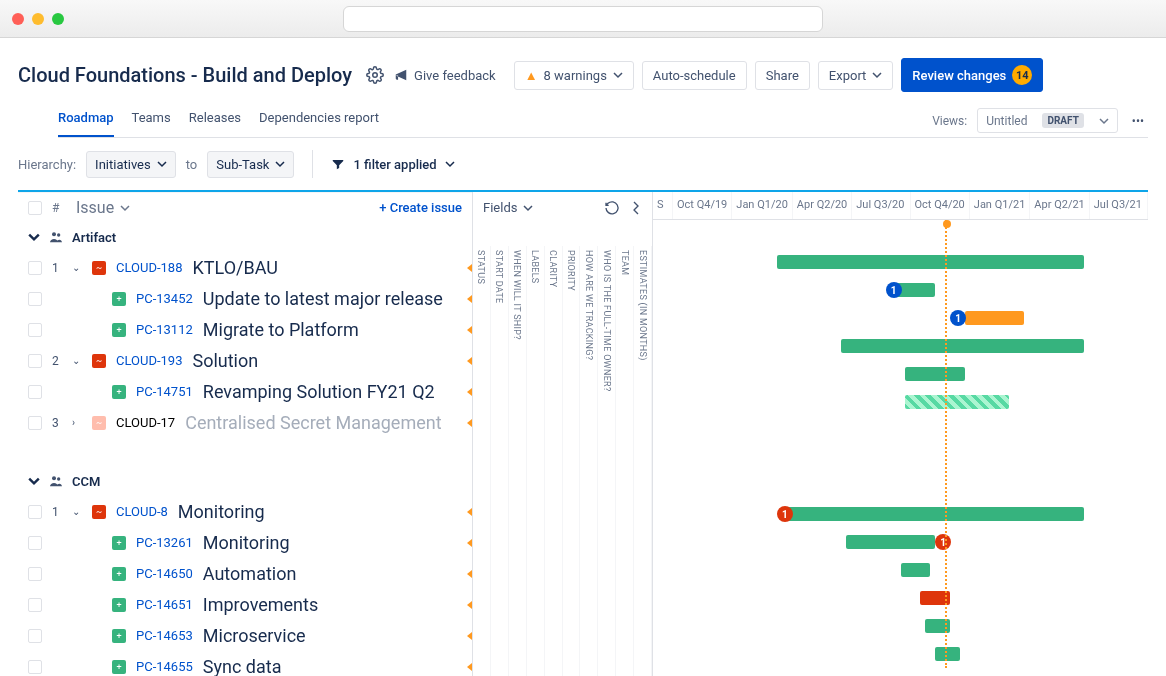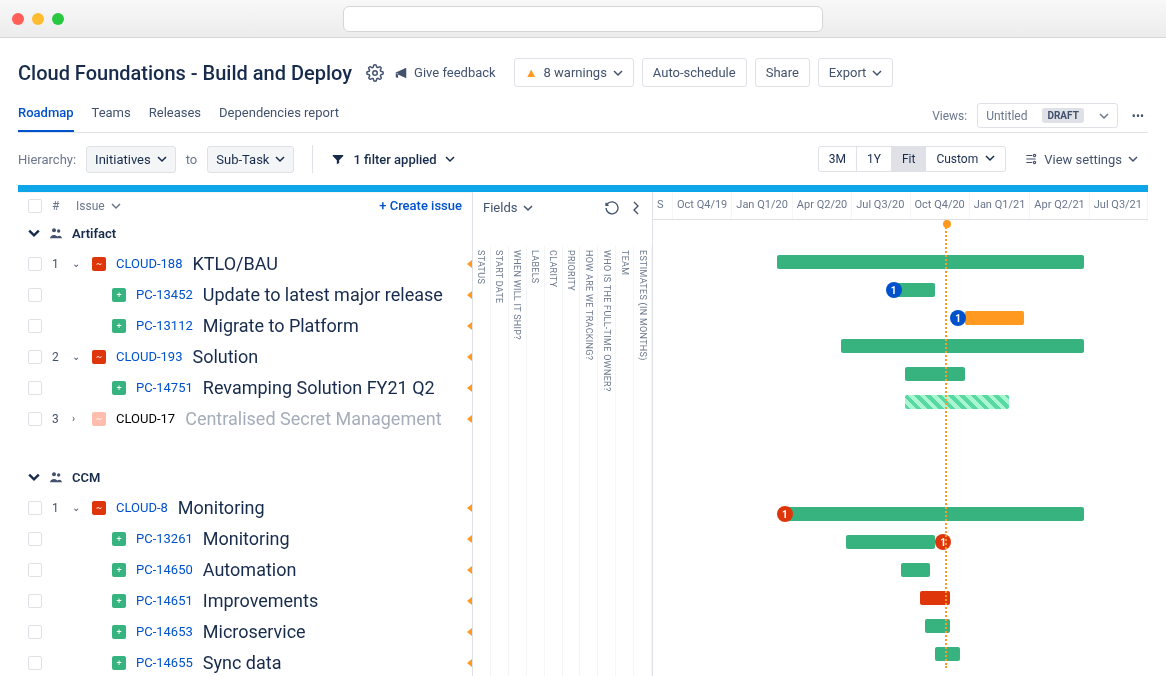--- a/index.html
+++ b/index.html
@@ -13,48 +13,48 @@
 .top { display: flex; align-items: center; padding: 20px 0 12px; }
 .title-row { display: flex; align-items: center; gap: 14px; }
 .title { font-size: 20px; font-weight: 500; color: #172B4D; }
 .gear { width: 18px; height: 18px; color: #42526E; }
 .actions { display: flex; align-items: center; gap: 8px; }
 .btn { padding: 6px 10px; border: 1px solid #dfe1e6; border-radius: 3px; background: #fff; font-size: 13px; color: #42526E; display: inline-flex; align-items: center; gap: 6px; cursor: pointer; }
 .btn-primary { background: #0052CC; color: #fff; border-color: #0052CC; font-weight: 500; }
 .badge { background: #FFAB00; color: #172B4D; border-radius: 50%; width: 20px; height: 20px; display: inline-flex; align-items: center; justify-content: center; font-size: 11px; font-weight: 700; }
 .warn-icon { color: #FF991F; }
 .chev { width: 10px; height: 10px; }
-.tab-row { display: flex; align-items: center; justify-content: space-between; border-bottom: 1px solid #dfe1e6; }
+.tab-row { display: flex; align-items: center; justify-content: space-between; border-bottom: 1px solid #dfe1e6; margin-left: 40px; }
 .tabs { display: flex; gap: 18px; }
 .tab { padding: 6px 0 10px; color: #42526E; cursor: pointer; }
 .tab.active { color: #0052CC; border-bottom: 2px solid #0052CC; font-weight: 500; }
 .views { display: flex; align-items: center; gap: 10px; color: #6B778C; font-size: 12px; }
 .view-btn { border: 1px solid #dfe1e6; border-radius: 3px; padding: 4px 8px; display: flex; align-items: center; gap: 15px; font-size: 12px; }
 .draft { background: #DFE1E6; color: #42526E; font-size: 10px; font-weight: 700; padding: 2px 5px; border-radius: 3px; }
 .more-icon { color: #42526E; cursor: pointer; padding: 4px; }
-.toolbar { display: flex; align-items: center; justify-content: space-between; padding: 12px 0; border-bottom: 7px solid #0ea5e9; gap: 11px; }
+.toolbar { display: flex; align-items: center; justify-content: space-between; padding: 12px 0; border-bottom: 2px solid #0ea5e9; gap: 11px; }
 .tb-left { display: flex; align-items: center; gap: 10px; }
 .label { color: #6B778C; font-size: 13px; }
 .select { border: 1px solid #dfe1e6; border-radius: 3px; padding: 5px 8px; display: flex; align-items: center; gap: 6px; background: #f4f5f7; cursor: pointer; }
 .sep { width: 1px; height: 28px; background: #dfe1e6; margin: 0 8px; }
 .filter-btn { display: flex; align-items: center; gap: 8px; font-weight: 500; cursor: pointer; }
 .tb-right { display: flex; align-items: center; gap: 8px; }
 .range-group { display: flex; border: 1px solid #dfe1e6; border-radius: 3px; overflow: hidden; }
 .range { padding: 5px 10px; font-size: 12px; cursor: pointer; border-right: 1px solid #dfe1e6; }
 .range:last-child { border-right: none; }
 .range.active { background: #DFE1E6; }
 .main { display: flex; }
 .scope-col { width: 455px; border-right: 1px solid #dfe1e6; }
 .scope-hdr { display: flex; align-items: center; justify-content: space-between; padding: 8px 10px; }
 .scope-lbl { font-size: 10px; font-weight: 600; color: #6B778C; letter-spacing: 0.5px; text-transform: uppercase; }
 .search-icon { color: #6B778C; }
 .issue-hdr { display: flex; align-items: center; padding: 5px 10px; gap: 10px; border-top: 1px solid #f4f5f7; }
 .chk { width: 14px; height: 14px; border: 1px solid #dfe1e6; border-radius: 2px; }
 .col-num { width: 14px; color: #6B778C; font-size: 12px; }
-.col-issue { flex: 1; display: flex; align-items: center; gap: 6px; color: #6B778C; font-size: 12px; cursor: pointer; }
+.col-issue { flex: 1; display: flex; align-items: center; gap: 6px; color: #6B778C; font-size: 16px; cursor: pointer; }
 .create-link { color: #0052CC; font-weight: 500; cursor: pointer; }
 .group-row { display: flex; align-items: center; gap: 8px; padding: 7px 10px; }
 .group-icon { color: #42526E; }
 .group-name { font-weight: 600; }
 .issue-row { display: flex; align-items: center; padding: 5px 10px; gap: 10px; min-height: 27px; position: relative; }
 .issue-row.disabled { color: #A5ADBA; }
 .row-num { width: 10px; font-size: 12px; color: #42526E; }
 .expand { width: 10px; font-size: 10px; color: #42526E; cursor: pointer; }
 .itype { width: 14px; height: 14px; border-radius: 2px; display: flex; align-items: center; justify-content: center; font-size: 9px; color: #fff; flex-shrink: 0; }
 .itype.epic { background: #DE350B; }
@@ -129,20 +129,24 @@
         </div>
       <div class="btn">
           <span>Share</span>
         </div>
       <div class="btn">
         <span>Export</span>
         <svg class="chev" viewBox="0 0 10 10">
             <path d="M1 3l4 4 4-4" fill="none" stroke="currentColor" stroke-width="1.5"></path>
           </svg>
       </div>
+      <div class="btn btn-primary">
+        <span>Review changes</span>
+        <span class="badge">14</span>
+      </div>
     </div>
   </div>
 
   <div class="tab-row">
     <div class="tabs">
       <div class="tab active">Roadmap</div>
       <div class="tab">Teams</div>
       <div class="tab">Releases</div>
       <div class="tab">Dependencies report</div>
     </div>
@@ -174,44 +178,20 @@
         <svg class="chev" viewBox="0 0 10 10">
             <path d="M1 3l4 4 4-4" fill="none" stroke="currentColor" stroke-width="1.5"></path>
           </svg>
       </div>
       <div class="sep"></div>
       <div class="filter-btn">
         <svg width="14" height="14" viewBox="0 0 24 24" fill="currentColor">
             <path d="M3 5h18v2l-7 7v5l-4 2v-7L3 7V5z"></path>
           </svg>
         <span>1 filter applied</span>
-        <svg class="chev" viewBox="0 0 10 10">
-            <path d="M1 3l4 4 4-4" fill="none" stroke="currentColor" stroke-width="1.5"></path>
-          </svg>
-      </div>
-    </div>
-    <div class="tb-right">
-      <div class="range-group">
-        <div class="range">3M</div>
-        <div class="range">1Y</div>
-        <div class="range active">Fit</div>
-        <div class="range">
-          <span>Custom</span>
-          <svg class="chev" style="display:inline;margin-left:4px" viewBox="0 0 10 10">
-              <path d="M1 3l4 4 4-4" fill="none" stroke="currentColor" stroke-width="1.5"></path>
-            </svg>
-        </div>
-      </div>
-      <div class="btn" style="border:none">
-        <svg width="14" height="14" viewBox="0 0 24 24" fill="none" stroke="currentColor" stroke-width="2">
-            <path d="M4 6h10M4 12h16M4 18h10"></path>
-            <circle cx="18" cy="6" r="2"></circle>
-            <circle cx="18" cy="18" r="2"></circle>
-          </svg>
-        <span>View settings</span>
         <svg class="chev" viewBox="0 0 10 10">
             <path d="M1 3l4 4 4-4" fill="none" stroke="currentColor" stroke-width="1.5"></path>
           </svg>
       </div>
     </div>
   </div>
 
   <div class="main">
     <div class="scope-col">
       <div class="issue-hdr">

